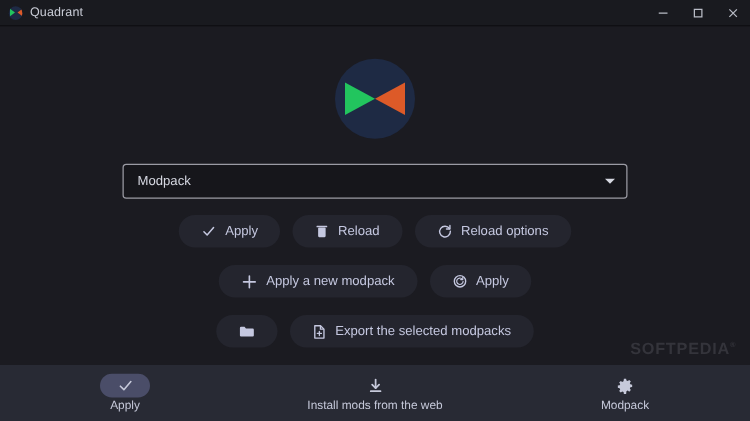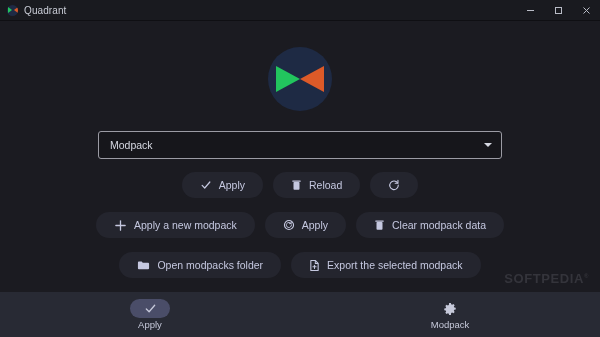--- a/index.html
+++ b/index.html
@@ -292,20 +292,21 @@
           <span>Reload</span>
         </button>
 
         <button class="btn">
           <span class="ic">
             <svg width="12" height="12" viewBox="0 0 14 14">
               <path d="M11.2 4.6A5 5 0 1 0 12 7" fill="none" stroke="currentColor" stroke-width="1.3" stroke-linecap="round"></path>
               <polyline points="11.6,1.6 11.6,4.9 8.4,4.9" fill="none" stroke="currentColor" stroke-width="1.3" stroke-linecap="round" stroke-linejoin="round"></polyline>
             </svg>
           </span>
+          <span>Reload options</span>
         </button>
       </div>
 
       <div class="row">
         <button class="btn">
           <span class="ic">
             <svg width="13" height="13" viewBox="0 0 14 14">
               <line x1="7" y1="2" x2="7" y2="12" stroke="currentColor" stroke-width="1.4" stroke-linecap="round"></line>
               <line x1="2" y1="7" x2="12" y2="7" stroke="currentColor" stroke-width="1.4" stroke-linecap="round"></line>
             </svg>
@@ -317,70 +318,70 @@
           <span class="ic">
             <svg width="12" height="12" viewBox="0 0 14 14">
               <circle cx="7" cy="7" r="5.3" fill="none" stroke="currentColor" stroke-width="1.3"></circle>
               <path d="M9.3 5.2A3 3 0 1 0 9.9 7" fill="none" stroke="currentColor" stroke-width="1.1" stroke-linecap="round"></path>
               <polyline points="9.6,3.3 9.6,5.4 7.6,5.4" fill="none" stroke="currentColor" stroke-width="1.1" stroke-linecap="round" stroke-linejoin="round"></polyline>
             </svg>
           </span>
           <span>Apply</span>
         </button>
 
-        <button class="btn">
-          <span class="ic">
-            <svg width="11" height="12" viewBox="0 0 12 14">
-              <rect x="2.5" y="3.5" width="7" height="9" rx="1" fill="currentColor"></rect>
-              <rect x="1" y="1.8" width="10" height="1.4" rx="0.5" fill="currentColor"></rect>
-            </svg>
-          </span>
-          <span>Clear modpack data</span>
-        </button>
       </div>
 
       <div class="row">
         <button class="btn">
           <span class="ic">
             <svg width="13" height="12" viewBox="0 0 14 12">
               <path d="M1 3.2a1 1 0 0 1 1-1h3l1.2 1.4H12a1 1 0 0 1 1 1v5a1 1 0 0 1-1 1H2a1 1 0 0 1-1-1z" fill="currentColor"></path>
             </svg>
           </span>
-          <span>Open modpacks folder</span>
         </button>
 
         <button class="btn">
           <span class="ic">
             <svg width="11" height="13" viewBox="0 0 12 14">
               <path d="M2 1.6h5L10 4.6v7.8H2z" fill="none" stroke="currentColor" stroke-width="1.2" stroke-linejoin="round"></path>
               <polyline points="6.9,1.7 6.9,4.7 9.9,4.7" fill="none" stroke="currentColor" stroke-width="1.1"></polyline>
               <line x1="6" y1="6.6" x2="6" y2="10.2" stroke="currentColor" stroke-width="1.1" stroke-linecap="round"></line>
               <line x1="4.2" y1="8.4" x2="7.8" y2="8.4" stroke="currentColor" stroke-width="1.1" stroke-linecap="round"></line>
             </svg>
           </span>
-          <span>Export the selected modpack</span>
+          <span>Export the selected modpacks</span>
         </button>
       </div>
 
     </div>
 
     <div class="watermark"><span>SOFTPEDIA</span><sup>®</sup></div>
   </div>
 
   <div class="bottomnav">
 
     <div class="navitem active">
       <div class="navicon">
         <svg width="13" height="13" viewBox="0 0 14 14">
           <polyline points="2.5,7.5 5.5,10.5 11.5,3.5" fill="none" stroke="currentColor" stroke-width="1.4" stroke-linecap="round" stroke-linejoin="round"></polyline>
         </svg>
       </div>
       <span class="navlabel">Apply</span>
     </div>
 
+    <div class="navitem">
+      <div class="navicon">
+        <svg width="13" height="13" viewBox="0 0 14 14">
+          <line x1="7" y1="1.8" x2="7" y2="9" stroke="currentColor" stroke-width="1.5" stroke-linecap="round"></line>
+          <polyline points="4,6.2 7,9.2 10,6.2" fill="none" stroke="currentColor" stroke-width="1.5" stroke-linecap="round" stroke-linejoin="round"></polyline>
+          <line x1="2.8" y1="11.8" x2="11.2" y2="11.8" stroke="currentColor" stroke-width="1.5" stroke-linecap="round"></line>
+        </svg>
+      </div>
+      <span class="navlabel">Install mods from the web</span>
+    </div>
 
 
     <div class="navitem">
       <div class="navicon">
         <svg width="14" height="14" viewBox="0 0 14 14">
           <path fill="currentColor" d="M7 4.6A2.4 2.4 0 1 0 7 9.4 2.4 2.4 0 0 0 7 4.6zm0 1.5a.9.9 0 1 1 0 1.8.9.9 0 0 1 0-1.8z"></path>
           <path fill="currentColor" d="M6.1.9h1.8l.25 1.45c.37.11.72.26 1.04.45l1.2-.84 1.28 1.28-.84 1.2c.19.32.34.67.45 1.04l1.45.25v1.8l-1.45.25a4.6 4.6 0 0 1-.45 1.04l.84 1.2-1.28 1.28-1.2-.84c-.32.19-.67.34-1.04.45L7.9 13.1H6.1l-.25-1.45a4.6 4.6 0 0 1-1.04-.45l-1.2.84-1.28-1.28.84-1.2a4.6 4.6 0 0 1-.45-1.04L1.27 8.27v-1.8l1.45-.25c.11-.37.26-.72.45-1.04l-.84-1.2 1.28-1.28 1.2.84c.32-.19.67-.34 1.04-.45z"></path>
         </svg>
       </div>
       <span class="navlabel">Modpack</span>

